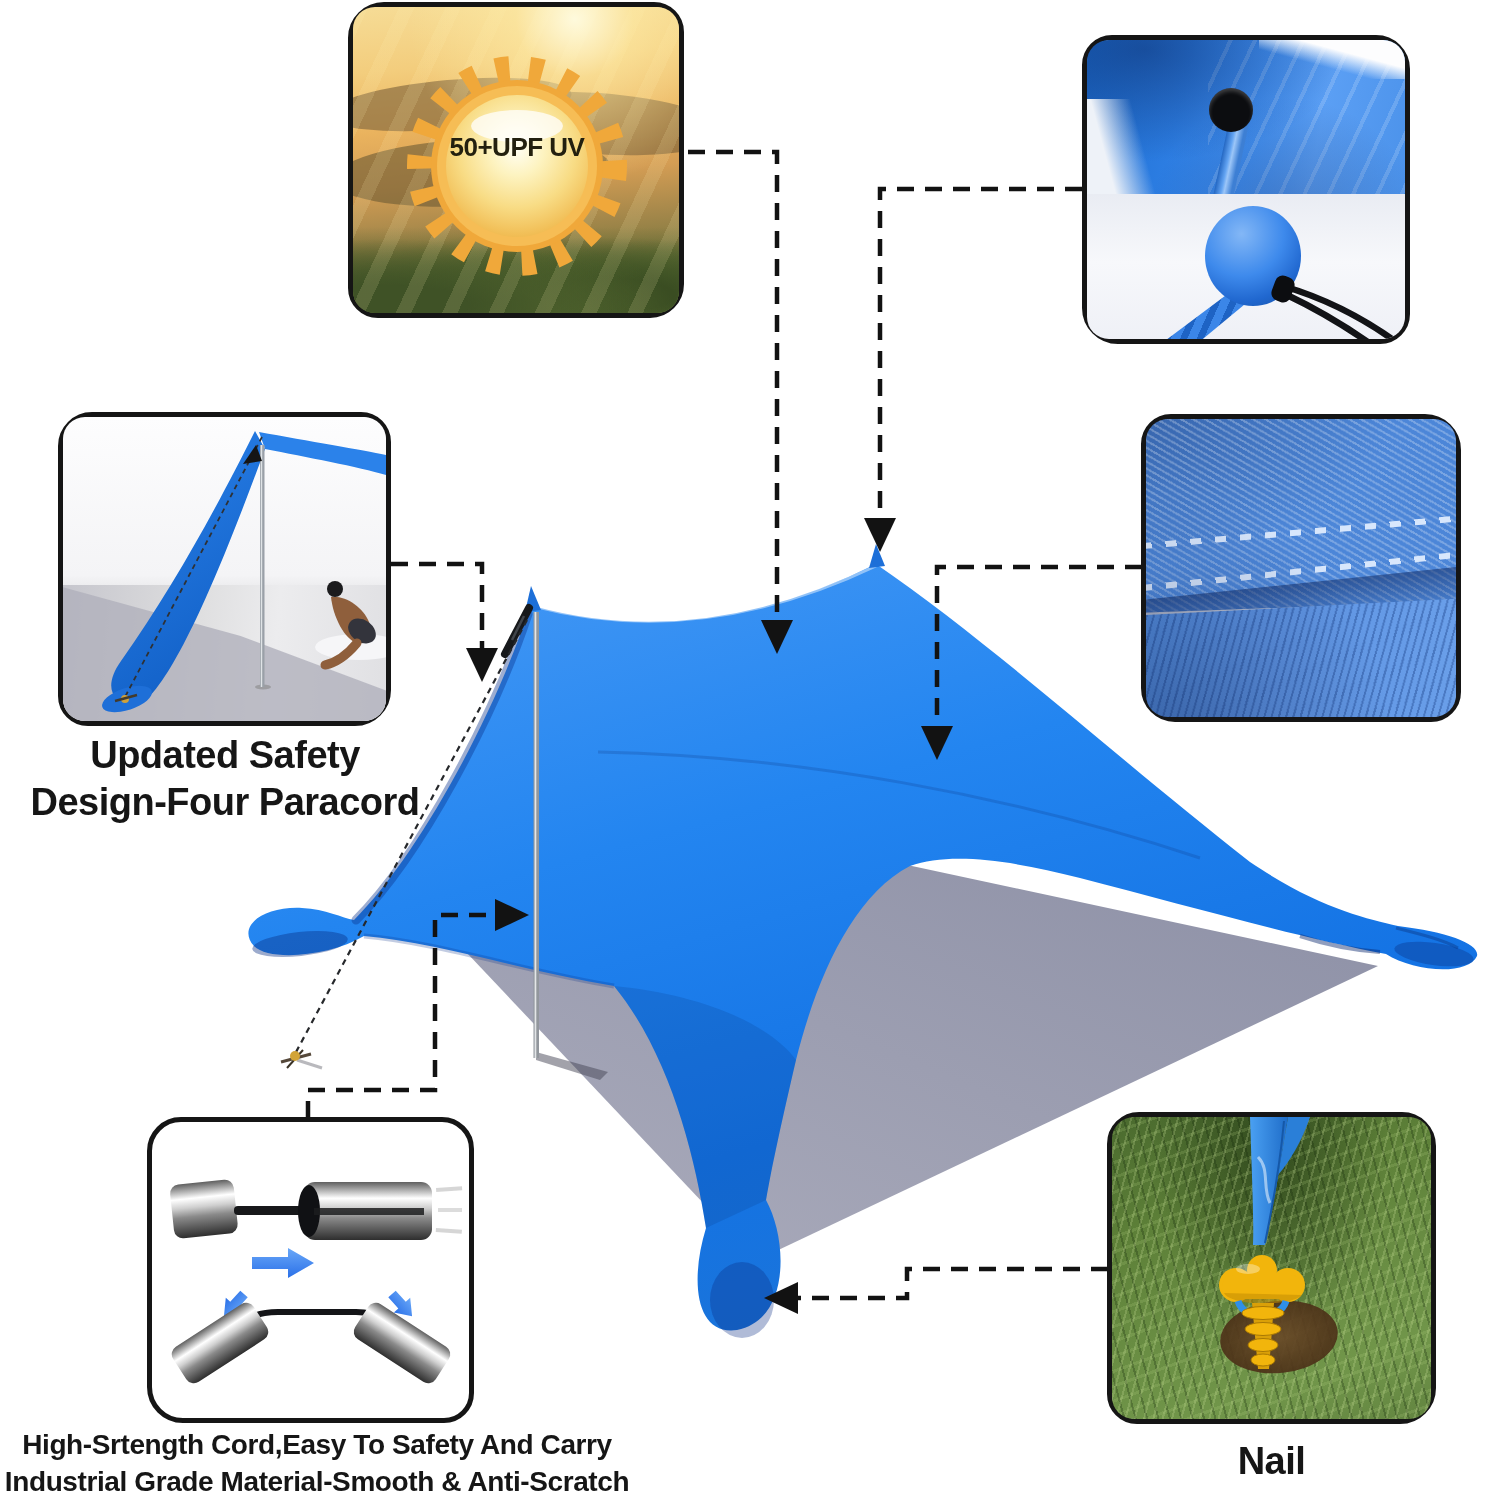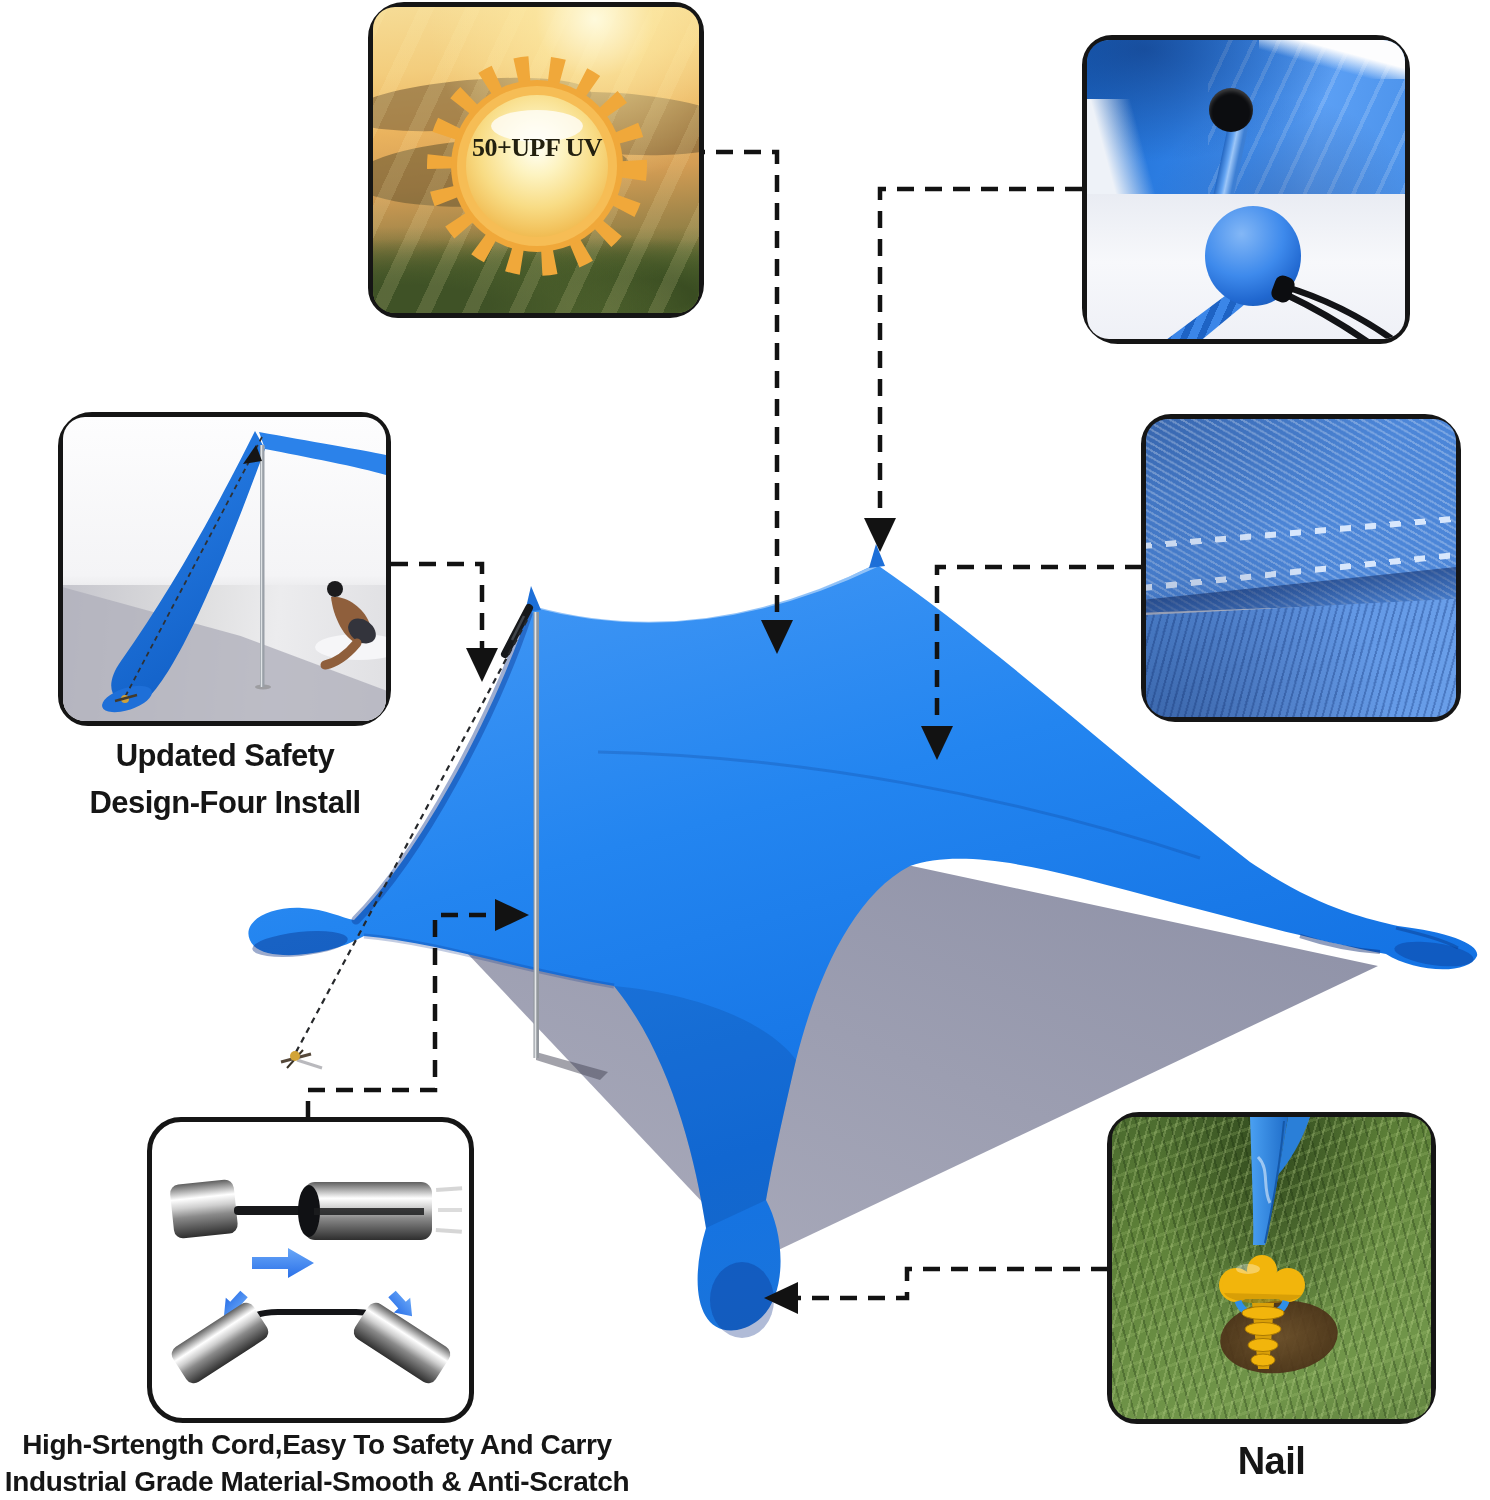--- a/index.html
+++ b/index.html
@@ -4,30 +4,30 @@
 <style>
   html,body{margin:0;padding:0;background:#ffffff;}
   .page{position:relative;width:1490px;height:1500px;overflow:hidden;background:#fff;
         font-family:"Liberation Sans",sans-serif;}
   .scene{position:absolute;left:0;top:0;z-index:1;}
   
   .card{position:absolute;z-index:2;border:5px solid var(--frame-black,#151515);background:#fff;
         box-sizing:border-box;}
   .ph{position:absolute;inset:0;overflow:hidden;border-radius:22px;}
   .abs{position:absolute;}
-  #card-uv{left:368px;top:2px;width:336px;height:316px;border-radius:36px 30px 34px 30px;font-family:Liberation Serif, serif;}
+  #card-uv{left:348px;top:2px;width:336px;height:316px;border-radius:36px 30px 34px 30px;}
   #card-pole{left:1082px;top:35px;width:328px;height:309px;border-radius:30px 34px 30px 36px;}
   #card-paracord{left:58px;top:412px;width:333px;height:314px;border-radius:34px 30px 36px 30px;}
   #card-wind{left:1141px;top:414px;width:320px;height:308px;border-radius:30px 36px 30px 34px;}
   #card-install{left:147px;top:1117px;width:327px;height:306px;border-radius:34px 32px 30px 36px;}
   #card-nail{left:1107px;top:1112px;width:329px;height:312px;border-radius:32px 34px 36px 30px;}
   
   .cap{position:absolute;z-index:3;text-align:center;font-weight:bold;
        color:var(--caption-black,#161616);letter-spacing:-0.5px;}
-  #cap-paracord{left:23px;top:732px;width:404px;font-size:31px;line-height:47px;}
+  #cap-paracord{left:23px;top:732px;width:404px;font-size:38px;line-height:47px;}
   #cap-wind{left:1122px;top:742px;width:360px;font-size:36px;}
   #cap-install{left:1px;top:1426px;width:632px;font-size:28px;line-height:37px;letter-spacing:-0.4px;}
   #cap-nail{left:1107px;top:1440px;width:329px;font-size:38px;}
   .sun-text{position:absolute;left:24px;top:124px;width:280px;text-align:center;font-weight:bold;
             font-size:26px;line-height:33px;color:#23200f;letter-spacing:-0.5px;}
   
   .uv-sky{inset:0;background:linear-gradient(175deg,#f6dc96 0%,#f3cd7d 20%,#eab35e 38%,
           #d49d54 55%,#a3874a 70%,#72743c 85%,#4c5c2e 100%);}
   .uv-glow{inset:0;background:radial-gradient(circle at 68% 4%,rgba(255,252,225,.95) 0%,
           rgba(255,238,170,.55) 16%,rgba(255,238,170,0) 45%);}
@@ -345,21 +345,21 @@
           <ellipse cx="151" cy="212" rx="18" ry="6.5" fill="var(--stake-yellow,#f2b50c)" stroke="#a87804" stroke-width="1"></ellipse>
           <ellipse cx="151" cy="228" rx="15" ry="6.5" fill="var(--stake-yellow,#f2b50c)" stroke="#a87804" stroke-width="1"></ellipse>
           <ellipse cx="151" cy="243" rx="12" ry="6" fill="var(--stake-yellow,#f2b50c)" stroke="#a87804" stroke-width="1"></ellipse>
         </g>
       </svg>
     </div>
   </div>
 
   <div class="cap" id="cap-paracord">
     <div>Updated Safety</div>
-    <div>Design-Four Install</div>
+    <div>Design-Four Paracord</div>
   </div>
   <div class="cap" id="cap-install">
     <div>High-Srtength Cord,Easy To Safety And Carry</div>
     <div>Industrial Grade Material-Smooth &amp; Anti-Scratch</div>
   </div>
   <div class="cap" id="cap-nail">Nail</div>
 
 </div>
 
 </body></html>

